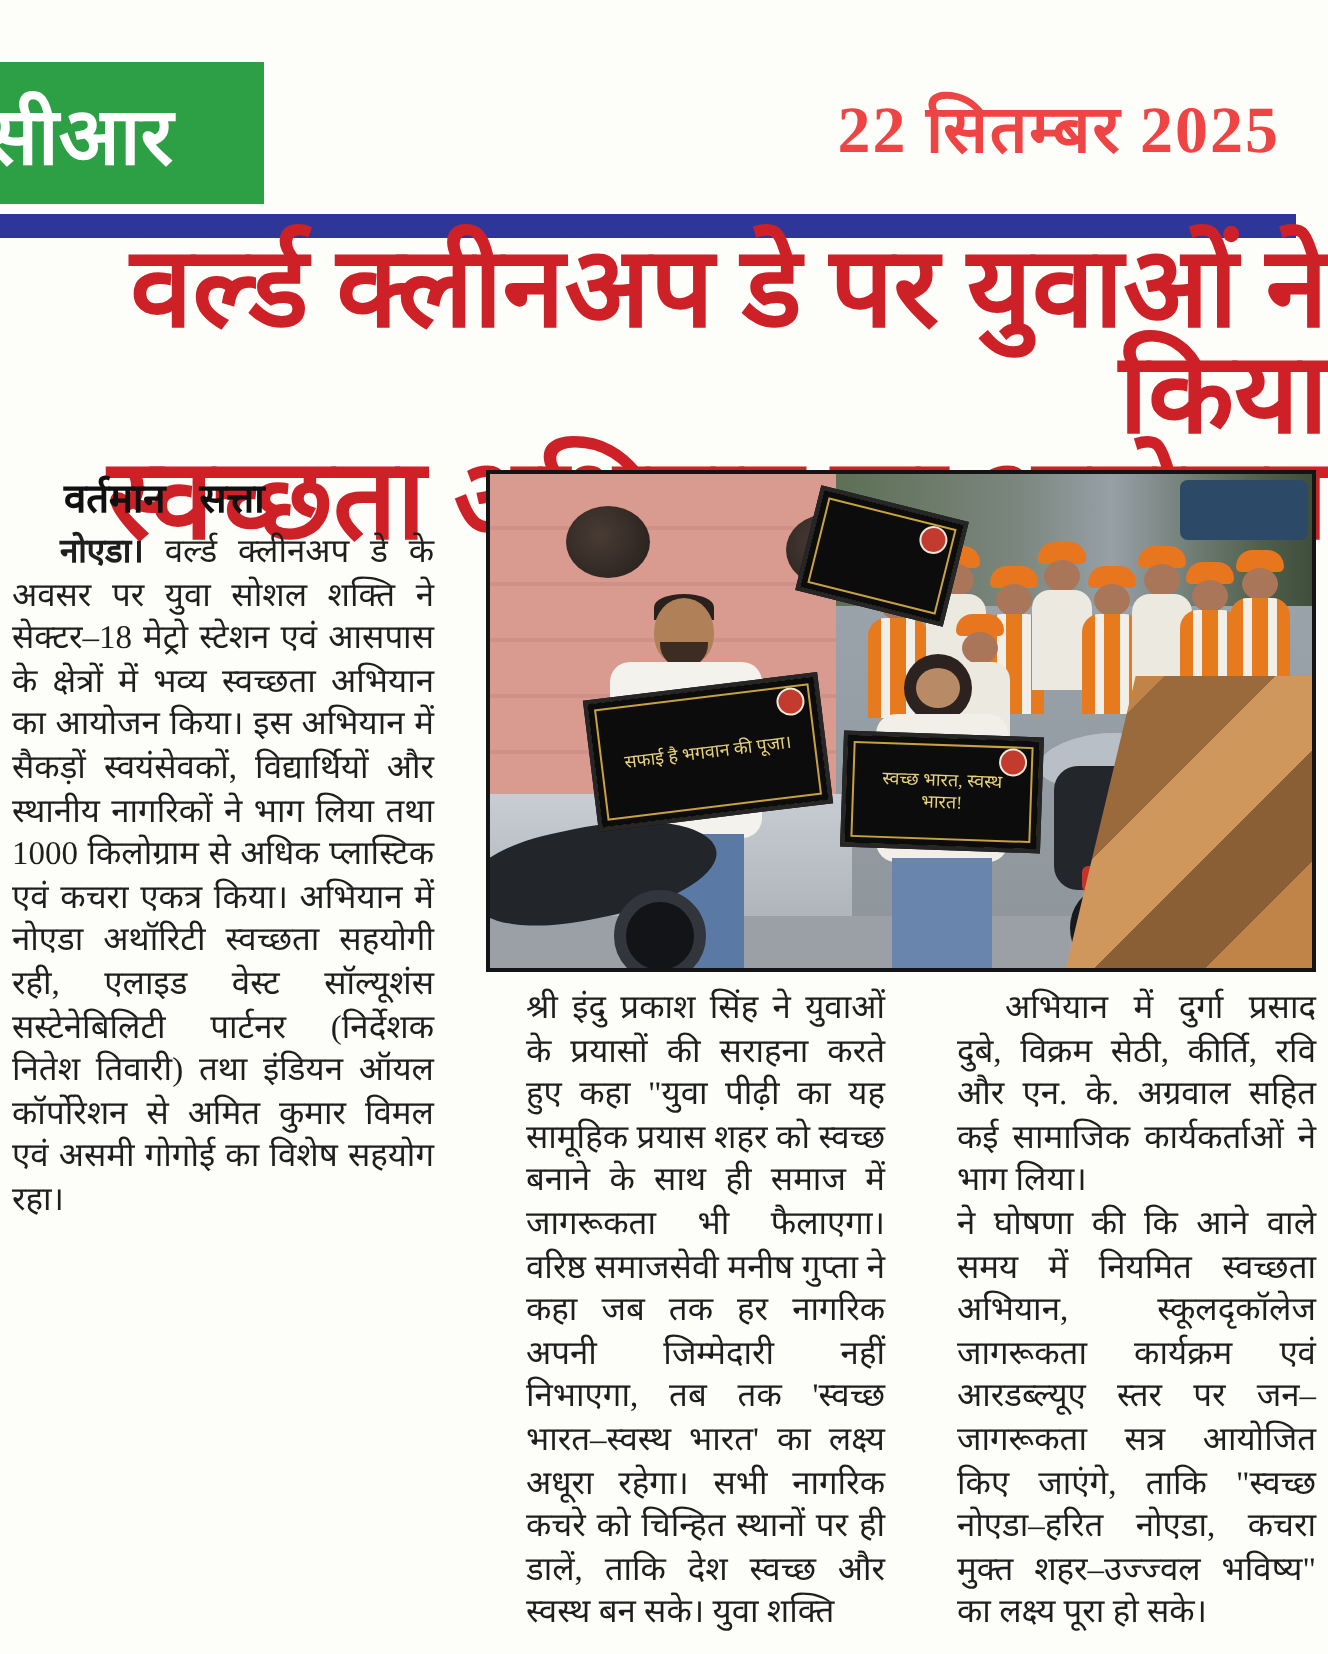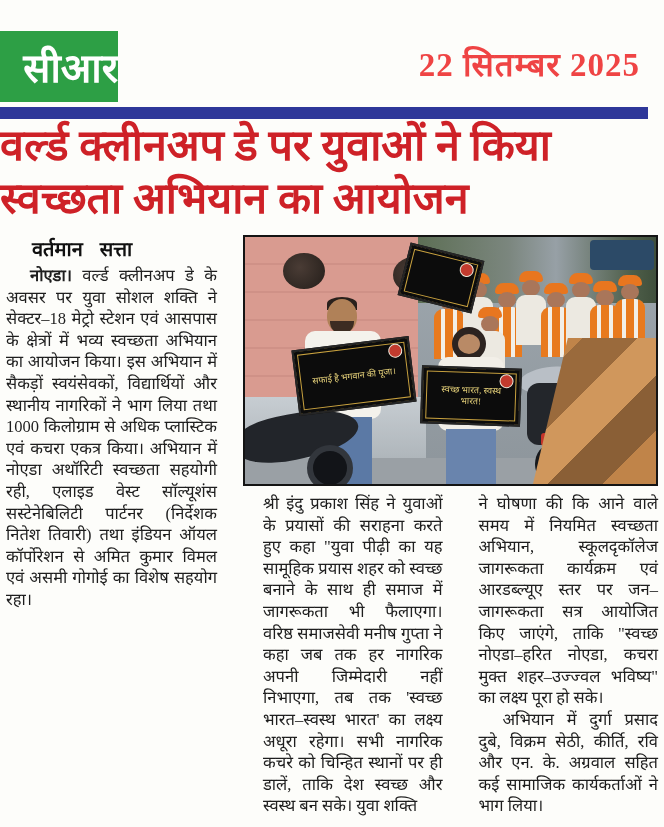--- a/index.html
+++ b/index.html
@@ -4,35 +4,35 @@
 <style>
   * { box-sizing: border-box; }
   html,body { margin:0; padding:0; }
   body {
     width:664px; height:827px; position:relative; overflow:hidden;
     background:#fdfdfa; font-family:"Liberation Serif", serif;
   }
 
   
   .logo-box {
-    position:absolute; left:0; top:31px; width:118px; height:71px;
+    position:absolute; left:0; top:31px; width:132px; height:71px;
     background:#2d9f45; color:#ffffff; font-weight:bold; font-size:40px;
-    display:flex; align-items:center; justify-content:flex-end; overflow:hidden;
+    display:flex; align-items:center; justify-content:flex-start; overflow:hidden;
   }
   .logo-box span { margin-left:-8px; }
   .date {
     position:absolute; top:41px; right:24px; font-size:33px; font-weight:bold;
     color:#ef4444; letter-spacing:1px;
   }
   .rule { position:absolute; top:107px; left:0; width:648px; height:12px; background:#2e3799; }
 
   
   .headline {
-    position:absolute; top:119px; left:0; width:100%; text-align:left;
-    color:#ce2127; font-weight:bold; font-size:43px; line-height:53px;
+    position:absolute; top:119px; left:0; width:100%; text-align:right;
+    color:#ce2127; font-weight:bold; font-size:56px; line-height:53px;
   }
 
   
   .article {
     position:absolute; top:235px; left:6px; width:652px; bottom:0;
     display:flex; gap:26px;
   }
   .col1 { width:211px; flex:none; }
   .rightside { flex:1; display:flex; flex-direction:column; min-width:0; }
   .cols { display:flex; gap:16px; margin-top:7px; }
@@ -257,19 +257,19 @@
         <div class="wheel"></div>
       </div>
       <div class="rubble"></div>
     </div>
 
     <div class="cols">
       <div class="col2">
         <p class="body">श्री इंदु प्रकाश सिंह ने युवाओं के प्रयासों की सराहना करते हुए कहा "युवा पीढ़ी का यह सामूहिक प्रयास शहर को स्वच्छ बनाने के साथ ही समाज में जागरूकता भी फैलाएगा। वरिष्ठ समाजसेवी मनीष गुप्ता ने कहा जब तक हर नागरिक अपनी जिम्मेदारी नहीं निभाएगा, तब तक 'स्वच्छ भारत–स्वस्थ भारत' का लक्ष्य अधूरा रहेगा। सभी नागरिक कचरे को चिन्हित स्थानों पर ही डालें, ताकि देश स्वच्छ और स्वस्थ बन सके। युवा शक्ति</p>
       </div>
       <div class="col3">
+        <p class="body indent">अभियान में दुर्गा प्रसाद दुबे, विक्रम सेठी, कीर्ति, रवि और एन. के. अग्रवाल सहित कई सामाजिक कार्यकर्ताओं ने भाग लिया।</p>
         <p class="body">ने घोषणा की कि आने वाले समय में नियमित स्वच्छता अभियान, स्कूलदृकॉलेज जागरूकता कार्यक्रम एवं आरडब्ल्यूए स्तर पर जन–जागरूकता सत्र आयोजित किए जाएंगे, ताकि "स्वच्छ नोएडा–हरित नोएडा, कचरा मुक्त शहर–उज्ज्वल भविष्य" का लक्ष्य पूरा हो सके।</p>
-        <p class="body indent">अभियान में दुर्गा प्रसाद दुबे, विक्रम सेठी, कीर्ति, रवि और एन. के. अग्रवाल सहित कई सामाजिक कार्यकर्ताओं ने भाग लिया।</p>
       </div>
     </div>
 
   </div>
 </div>
 
 </body></html>

